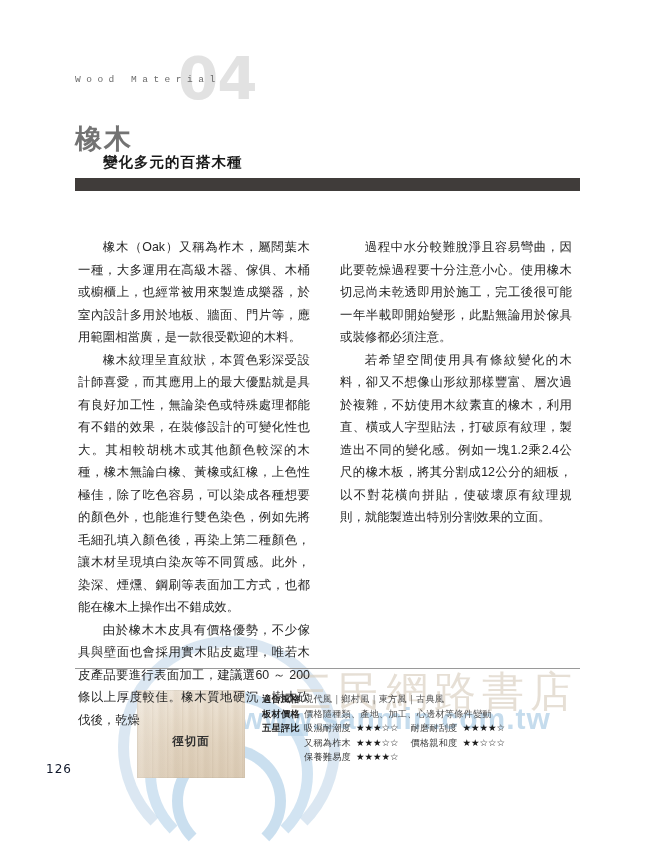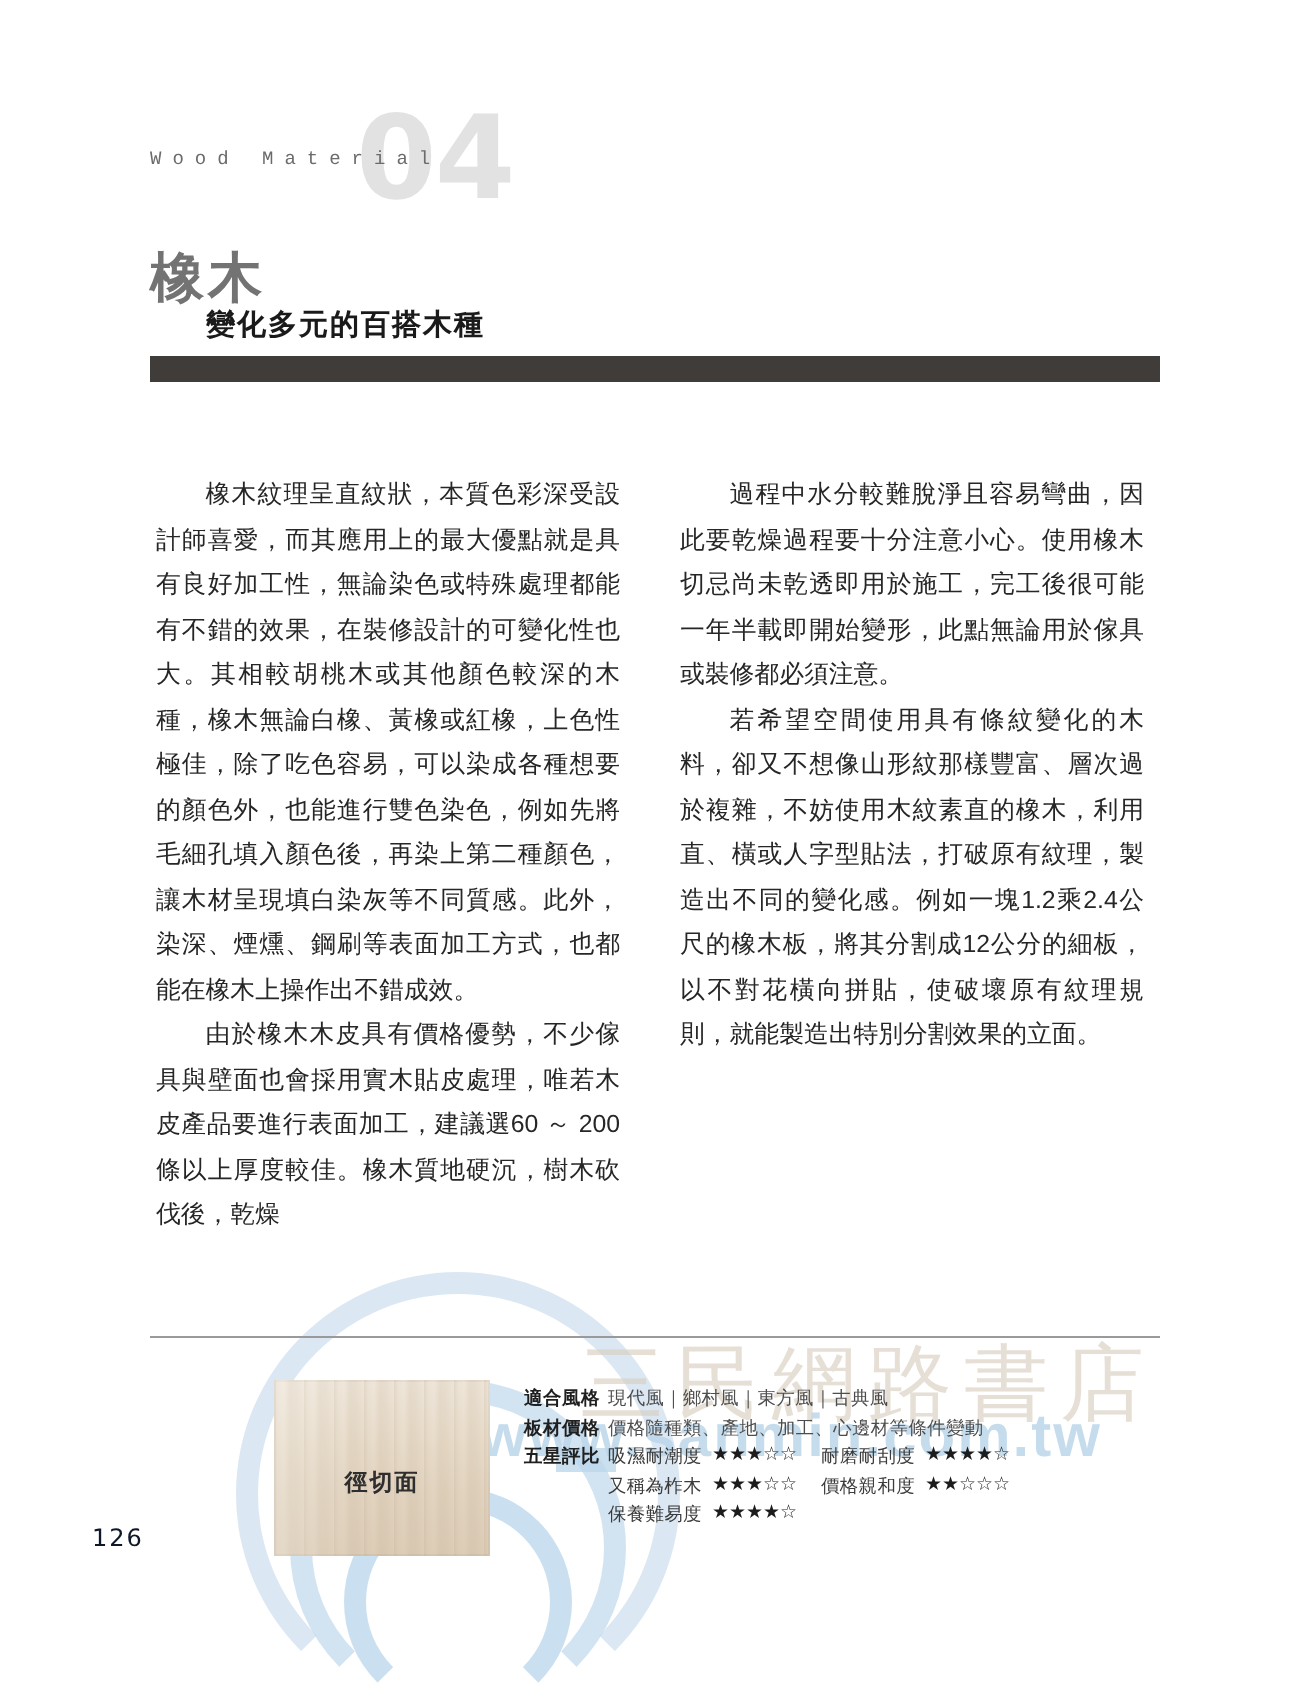--- a/index.html
+++ b/index.html
@@ -273,20 +273,21 @@
     <div class="wm-url">www.sanmin.com.tw</div>
   </div>
 
   <div class="chapter-num">04</div>
   <div class="kicker">Wood  Material</div>
   <h1 class="title">橡木</h1>
   <h2 class="subtitle">變化多元的百搭木種</h2>
   <div class="rule-thick"></div>
 
   <div class="col col-left">
+    <p>橡木（Oak）又稱為柞木，屬闊葉木一種，大多運用在高級木器、傢俱、木桶或櫥櫃上，也經常被用來製造成樂器，於室內設計多用於地板、牆面、門片等，應用範圍相當廣，是一款很受歡迎的木料。</p>
     <p>橡木紋理呈直紋狀，本質色彩深受設計師喜愛，而其應用上的最大優點就是具有良好加工性，無論染色或特殊處理都能有不錯的效果，在裝修設計的可變化性也大。其相較胡桃木或其他顏色較深的木種，橡木無論白橡、黃橡或紅橡，上色性極佳，除了吃色容易，可以染成各種想要的顏色外，也能進行雙色染色，例如先將毛細孔填入顏色後，再染上第二種顏色，讓木材呈現填白染灰等不同質感。此外，染深、煙燻、鋼刷等表面加工方式，也都能在橡木上操作出不錯成效。</p>
     <p>由於橡木木皮具有價格優勢，不少傢具與壁面也會採用實木貼皮處理，唯若木皮產品要進行表面加工，建議選60 ～ 200條以上厚度較佳。橡木質地硬沉，樹木砍伐後，乾燥</p>
   </div>
   <div class="col col-right">
     <p>過程中水分較難脫淨且容易彎曲，因此要乾燥過程要十分注意小心。使用橡木切忌尚未乾透即用於施工，完工後很可能一年半載即開始變形，此點無論用於傢具或裝修都必須注意。</p>
     <p>若希望空間使用具有條紋變化的木料，卻又不想像山形紋那樣豐富、層次過於複雜，不妨使用木紋素直的橡木，利用直、橫或人字型貼法，打破原有紋理，製造出不同的變化感。例如一塊1.2乘2.4公尺的橡木板，將其分割成12公分的細板，以不對花橫向拼貼，使破壞原有紋理規則，就能製造出特別分割效果的立面。</p>
   </div>
 
   <div class="rule-thin"></div>
 

